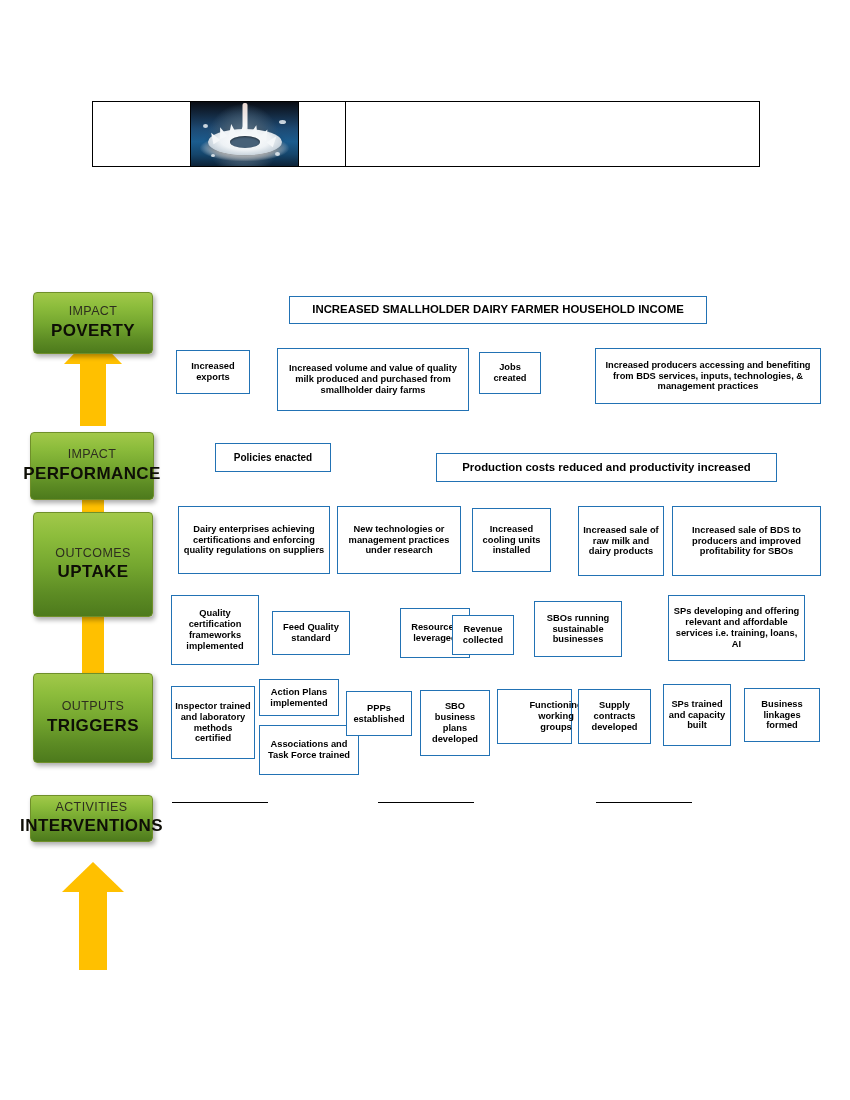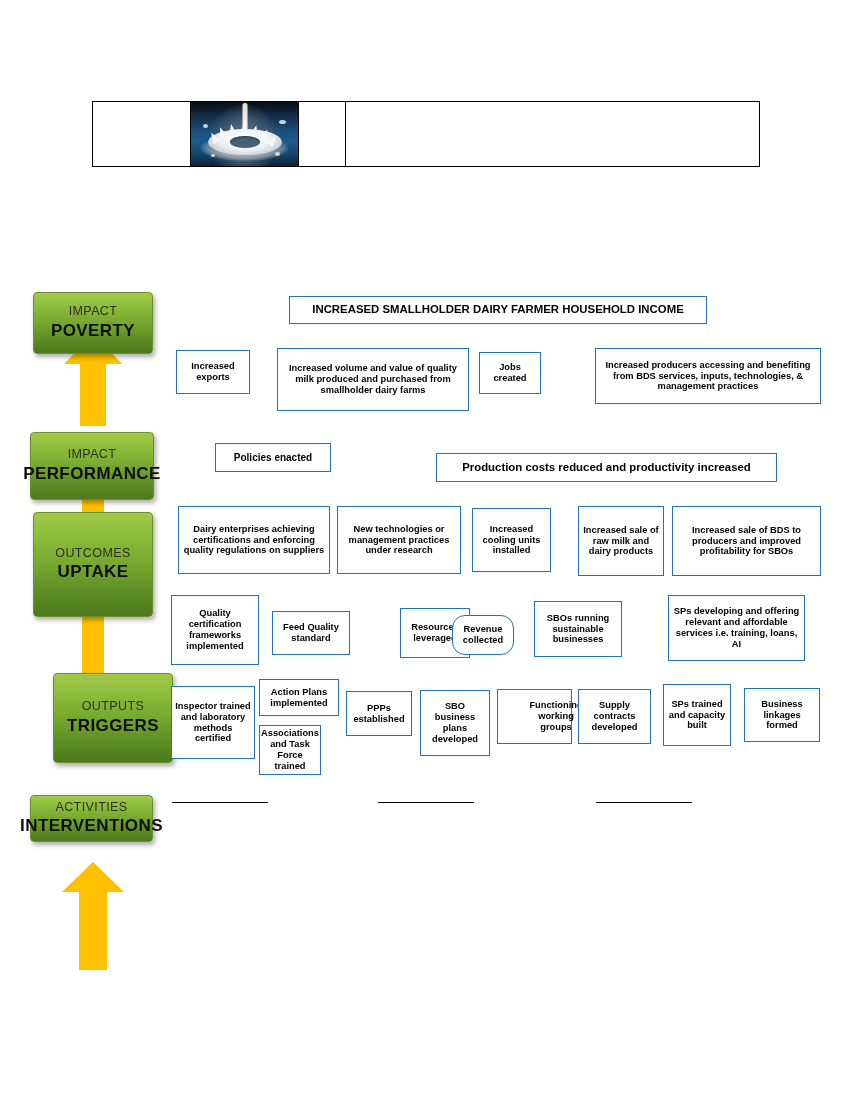--- a/index.html
+++ b/index.html
@@ -124,21 +124,21 @@
   <div class="stage" style="left:30px;top:432px;width:124px;height:68px;">
     <div class="l1">IMPACT</div>
     <div class="l2">PERFORMANCE</div>
   </div>
 
   <div class="stage" style="left:33px;top:512px;width:120px;height:105px;">
     <div class="l1">OUTCOMES</div>
     <div class="l2">UPTAKE</div>
   </div>
 
-  <div class="stage" style="left:33px;top:673px;width:120px;height:90px;margin-left:20px;">
+  <div class="stage" style="left:33px;top:673px;width:120px;height:90px;">
     <div class="l1">OUTPUTS</div>
     <div class="l2">TRIGGERS</div>
   </div>
 
   <div class="stage" style="left:30px;top:795px;width:123px;height:47px;">
     <div class="l1">ACTIVITIES</div>
     <div class="l2">INTERVENTIONS</div>
   </div>
 
   <div class="cbox f11" style="left:289px;top:296px;width:418px;height:28px;">
@@ -194,41 +194,41 @@
   </div>
 
   <div class="cbox f9" style="left:272px;top:611px;width:78px;height:44px;">
     <span>Feed Quality standard</span>
   </div>
 
   <div class="cbox f9" style="left:356px;top:608px;width:70px;height:50px;margin-left:44px;">
     <span>Resources leveraged</span>
   </div>
 
-  <div class="cbox f9" style="left:452px;top:615px;width:62px;height:40px;border-radius:13px;">
+  <div class="cbox f9" style="left:452px;top:615px;width:62px;height:40px;">
     <span>Revenue collected</span>
   </div>
 
   <div class="cbox f9" style="left:522px;top:601px;width:88px;height:56px;margin-left:12px;">
     <span>SBOs running sustainable businesses</span>
   </div>
 
   <div class="cbox f9" style="left:668px;top:595px;width:137px;height:66px;">
     <span>SPs developing and offering relevant and affordable services i.e. training, loans, AI</span>
   </div>
 
   <div class="cbox f9" style="left:171px;top:686px;width:84px;height:73px;">
     <span>Inspector trained and laboratory methods certified</span>
   </div>
 
   <div class="cbox f9" style="left:259px;top:679px;width:80px;height:37px;">
     <span>Action Plans implemented</span>
   </div>
 
-  <div class="cbox f9" style="left:259px;top:725px;width:62px;height:50px;">
+  <div class="cbox f9" style="left:259px;top:725px;width:100px;height:50px;">
     <span>Associations and Task Force trained</span>
   </div>
 
   <div class="cbox f9" style="left:346px;top:691px;width:66px;height:45px;">
     <span>PPPs established</span>
   </div>
 
   <div class="cbox f9" style="left:420px;top:690px;width:70px;height:66px;">
     <span>SBO business plans developed</span>
   </div>

